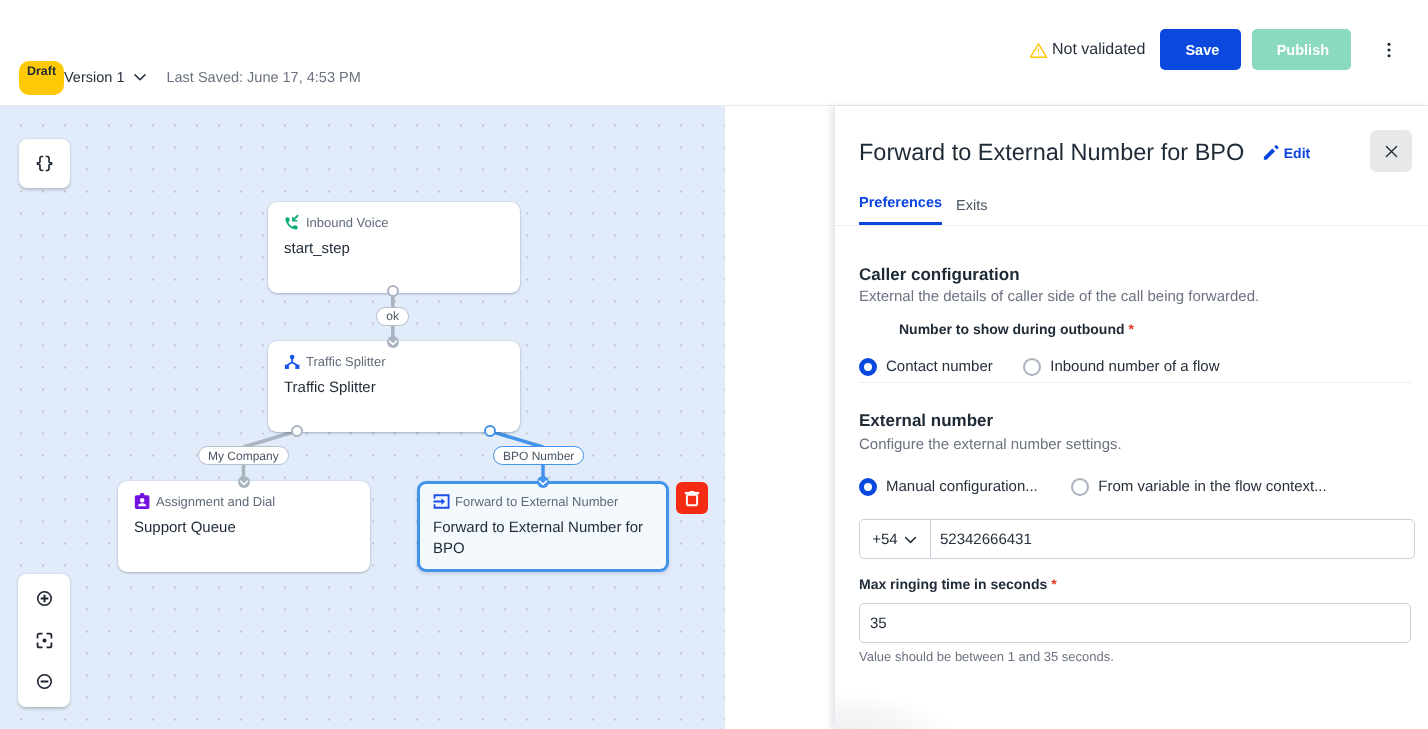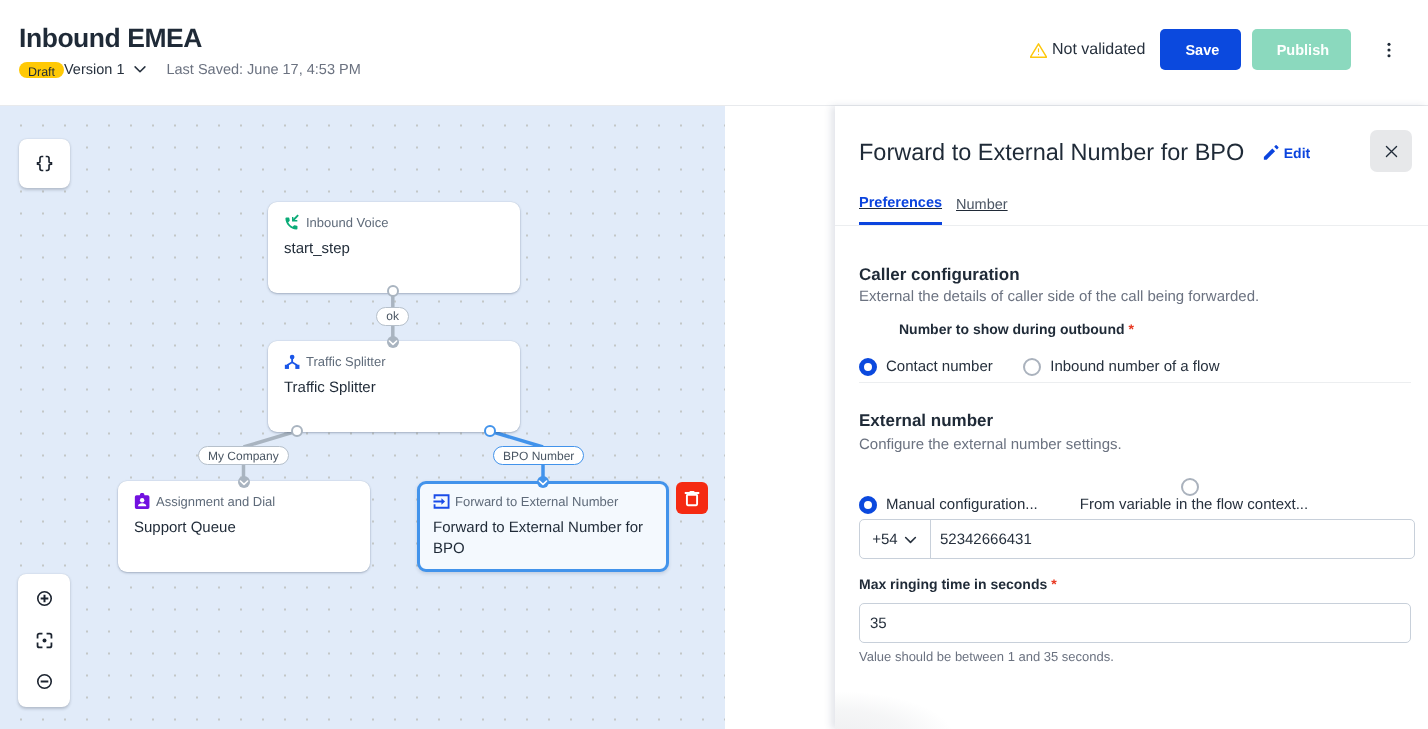--- a/index.html
+++ b/index.html
@@ -11,22 +11,22 @@
     -webkit-font-smoothing: antialiased;
     text-rendering: geometricPrecision;
     will-change: transform;
   }
   
   .topbar { position:absolute; left:0; top:0; width:1428px; height:106px; background:#fff;
             border-bottom:1px solid #e8eaed; }
   .flow-title { position:absolute; left:19px; top:23px; font-size:26.5px; font-weight:bold;
                 letter-spacing:-0.45px; color:#1f2a37; line-height:30px; }
   .meta-row { position:absolute; left:19px; top:61px; display:flex; align-items:center; }
-  .draft-badge { background:#ffc905; color:#1f2a37; font-size:12.5px; font-weight:normal;
-                 border-radius:10px; width:45px; height:16px; text-align:center;
+  .draft-badge { background:#ffc905; color:#1f2a37; font-size:12.5px; font-weight:bold;
+                 border-radius:10px; width:45px; height:34px; text-align:center;
                  line-height:20px; }
   .version-sel { display:flex; align-items:center; font-size:14.5px;
                  color:#26303d; font-weight:400; line-height:18px; }
   .version-sel .chev { margin-left:9px; display:block; position:relative; top:-1px; }
   .last-saved { margin-left:19px; font-size:14.5px; color:#6b7280; line-height:18px; }
 
   .hdr-right { position:absolute; left:1030px; top:29px; display:flex; align-items:center; }
   .notvalid { display:flex; align-items:center; font-size:16px; color:#26303d;
               height:41px; }
   .notvalid .warn { margin-right:5px; display:block; position:relative; top:1px; }
@@ -89,21 +89,21 @@
            box-shadow:-4px 0 7px rgba(36,56,92,.13); }
   .panel-title-row { position:absolute; left:24px; top:33px; display:flex; align-items:baseline; }
   .panel-title { font-size:23.5px; color:#1f2a37; line-height:26px; white-space:nowrap; }
   .edit-link { margin-left:18px; display:flex; align-items:baseline; color:#0b44de;
                font-size:14px; font-weight:bold; position:relative; top:-2px; }
   .edit-link .pen { margin-right:3px; display:block; position:relative; top:3.5px; }
   .panel-close { position:absolute; left:535px; top:24px; width:42px; height:42px;
                  background:#e7e8ea; border-radius:7px; display:flex;
                  align-items:center; justify-content:center; }
 
-  .tabs { position:absolute; left:24px; top:89px; display:flex; align-items:center;text-decoration:underline; }
+  .tabs { position:absolute; left:24px; top:89px; display:flex; align-items:flex-end; }
   .tab { font-size:14.5px; padding-bottom:10px; color:#4b5563; line-height:17px; }
   .tab.active { color:#0b44de; font-weight:bold; border-bottom:3px solid #0b44de; }
   .tab + .tab { margin-left:14px; }
   .tabs-rule { position:absolute; left:0; top:119px; width:594px; height:1px; background:#eceef0; }
 
   .pbody { position:absolute; left:24px; top:142px; width:552px; }
   .sec-title { font-size:17px; font-weight:bold; color:#1f2a37; line-height:20px; }
   .sec-desc { font-size:15px; color:#6b7280; margin-top:7px; line-height:18px; }
   .field-label { font-size:14px; font-weight:bold; color:#1f2a37; line-height:17px; }
   .req { color:#e8361f; font-weight:bold; }
@@ -122,21 +122,20 @@
   .hint { font-size:13px; color:#6b7280; line-height:16px; }
   .panel-footer-shadow { position:absolute; left:0; bottom:0; width:200px; height:42px;
                          background:radial-gradient(160px 62px at 0% 120%,
                               rgba(60,70,90,.085) 0%, rgba(60,70,90,.05) 45%,
                               rgba(60,70,90,0) 75%); pointer-events:none; }
 </style>
 </head>
 <body>
 
 <div class="topbar">
-  <div class="flow-title">Inbound EMEA</div>
   <div class="meta-row">
     <div class="draft-badge">Draft</div>
     <div class="version-sel">
       <span>Version 1</span>
       <span class="chev">
         <svg width="14" height="14" viewBox="0 0 24 24" style="display:block">
             <path d="M3.6 8.4 L12 16.8 L20.4 8.4" fill="none" stroke="#26303d" stroke-width="2.6" stroke-linecap="round" stroke-linejoin="round"></path>
           </svg>
       </span>
     </div>
@@ -299,21 +298,21 @@
       <span>Edit</span>
     </div>
   </div>
   <div class="panel-close">
     <svg width="19" height="19" viewBox="0 0 24 24">
         <path d="M5.6 5.6 L18.4 18.4 M18.4 5.6 L5.6 18.4" stroke="#1f2a37" stroke-width="1.65" stroke-linecap="round"></path>
       </svg>
   </div>
   <div class="tabs">
       <div class="tab active">Preferences</div>
-      <div class="tab">Number</div>
+      <div class="tab">Exits</div>
     </div>
   <div class="tabs-rule"></div>
 
   <div class="pbody">
 
     <div>
       <div class="sec-title" style="position:absolute;top:17px;left:0;">Caller configuration</div>
       <div class="sec-desc" style="position:absolute;top:40px;left:0;margin:0;">External the details of caller side of the call being forwarded.</div>
       <div class="field-label" style="position:absolute;top:73px;left:0;padding-left:40px;">
         <span>Number to show during outbound</span>
@@ -333,21 +332,21 @@
     </div>
 
     <div>
       <div class="sec-title" style="position:absolute;top:163px;left:0;">External number</div>
       <div class="sec-desc" style="position:absolute;top:188px;left:0;margin:0;">Configure the external number settings.</div>
       <div class="radio-row" style="position:absolute;top:230px;left:0;align-items:flex-end;">
         <label class="radio">
           <span class="rdot on"></span>
           <span class="lbl">Manual configuration...</span>
         </label>
-        <label class="radio" style="margin-left:33px;flex-direction:column;">
+        <label class="radio" style="margin-left:33px;">
           <span class="rdot"></span>
           <span class="lbl">From variable in the flow context...</span>
         </label>
       </div>
       <div class="input" style="position:absolute;top:271px;left:0;width:556px;">
         <div class="cc">
           <span>+54</span>
           <span style="margin-left:5px;display:block;">
             <svg width="15" height="15" viewBox="0 0 24 24" style="display:block">
                 <path d="M4.2 8.8 L12 16.6 L19.8 8.8" fill="none" stroke="#26303d" stroke-width="2.5" stroke-linecap="round" stroke-linejoin="round"></path>

